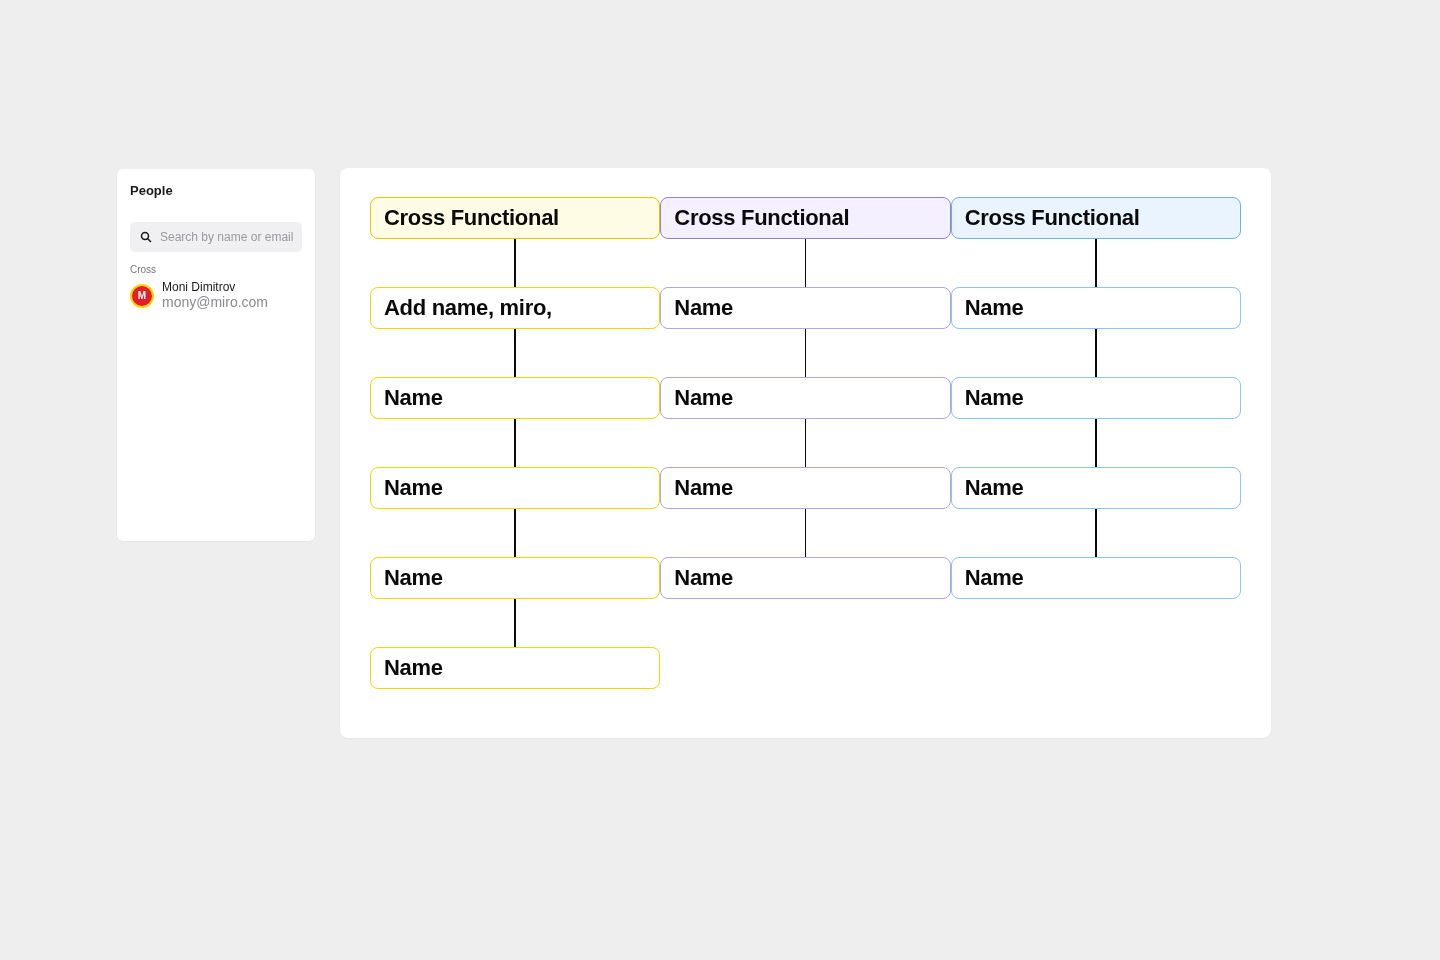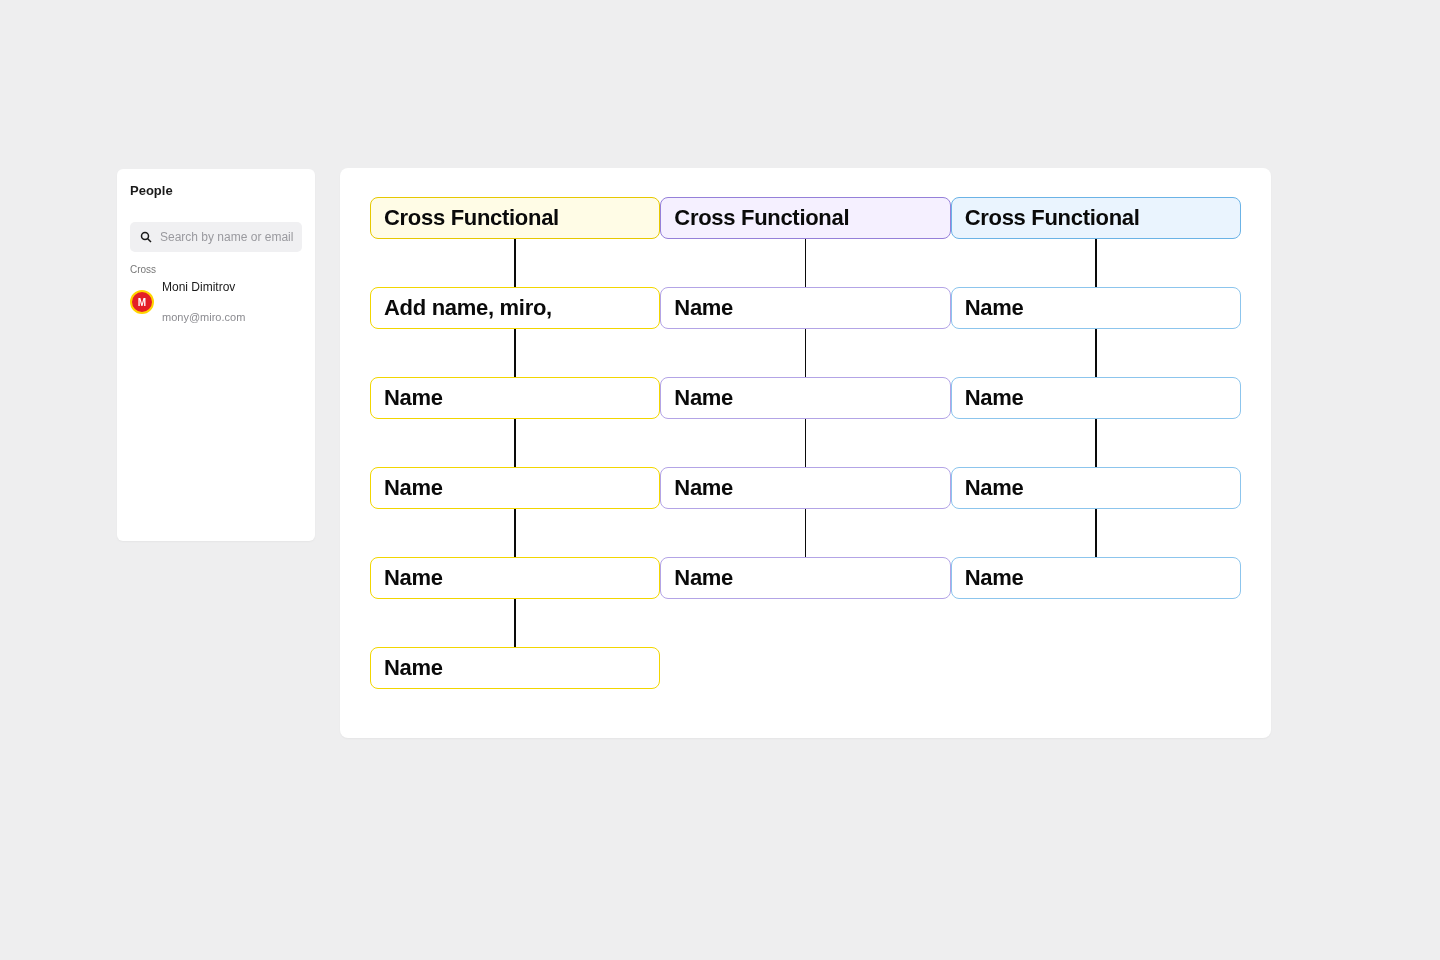--- a/index.html
+++ b/index.html
@@ -68,21 +68,21 @@
     display: flex;
     align-items: center;
     justify-content: center;
     color: #fff;
     font-size: 10px;
     font-weight: 700;
     box-sizing: content-box;
   }
   .person-text { line-height: 1.1; }
   .person-name { font-size: 12px; color: #1a1a1a; font-weight: 400; }
-  .person-email { font-size: 11px; color: #8a8a8f; margin-top: 17px; }
+  .person-email { font-size: 14px; color: #8a8a8f; margin-top: 1px; }
 
   
   .canvas {
     position: absolute;
     left: 340px;
     top: 168px;
     width: 931px;
     height: 570px;
     background: #ffffff;
     border-radius: 8px;

